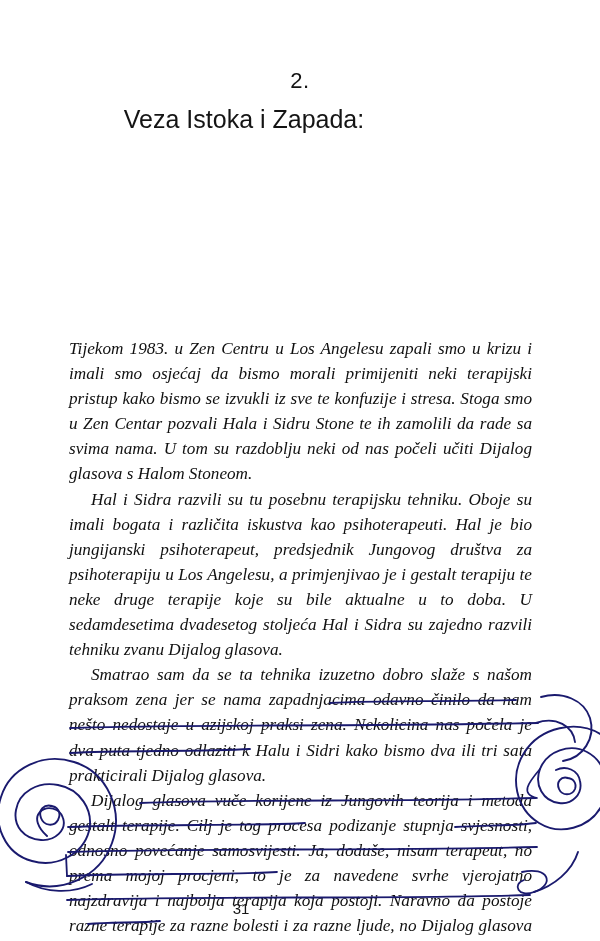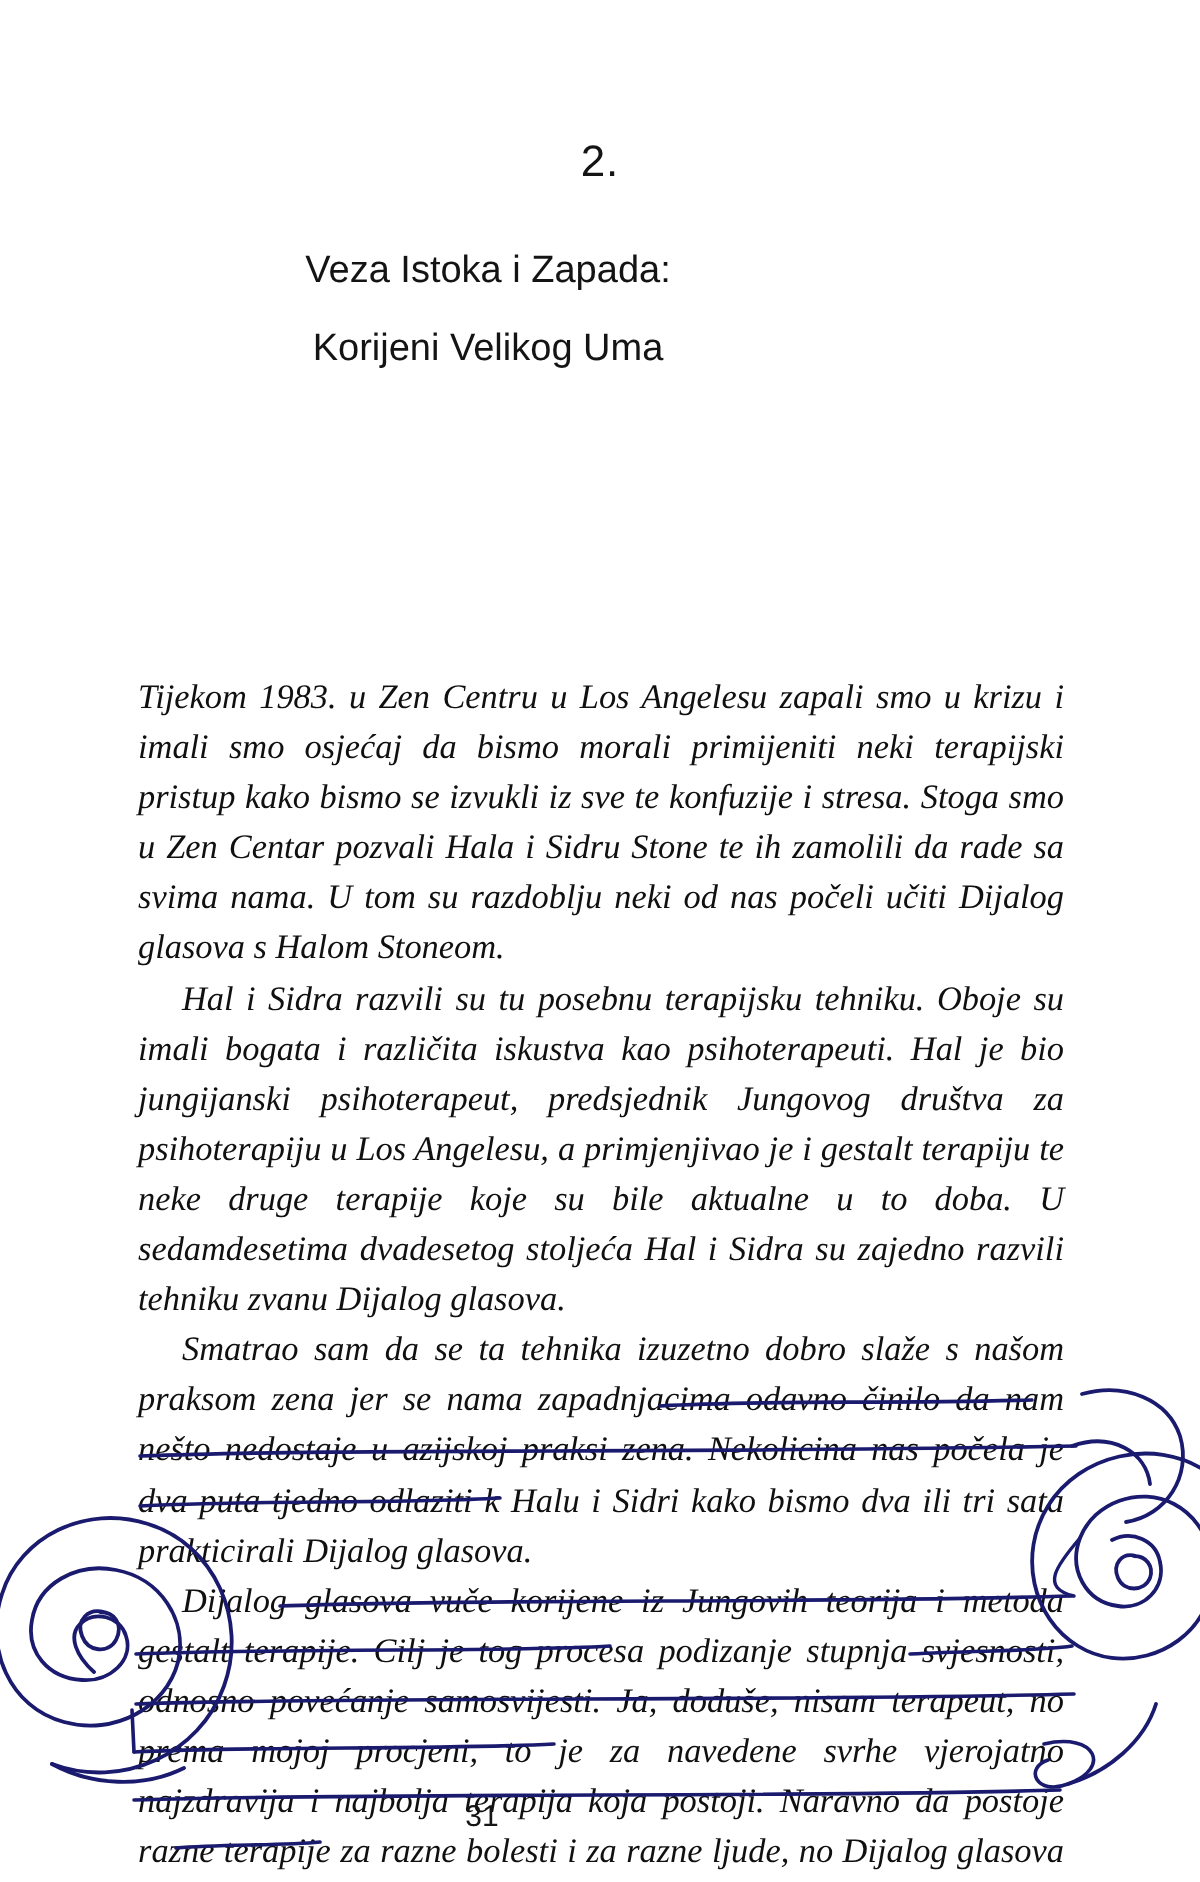--- a/index.html
+++ b/index.html
@@ -29,26 +29,26 @@
     left: 0;
     width: 600px;
     text-align: center;
     font-family: "Liberation Sans", sans-serif;
     font-size: 22px;
     letter-spacing: 0.5px;
     color: #141414;
   }
   .chapter-title {
     position: absolute;
-    top: 116px;
+    top: 100px;
     left: 0;
     width: 488px;
     text-align: center;
     font-family: "Liberation Sans", sans-serif;
-    font-size: 19px;
+    font-size: 25px;
     line-height: 39px;
     color: #141414;
     font-weight: 400;
   }
   .chapter-title .line {
     display: block;
     white-space: nowrap;
   }
 
   
@@ -98,21 +98,20 @@
 </style>
 </head>
 <body>
 
 <div class="page">
 
   <div class="chapter-number">2.</div>
 
   <div class="chapter-title">
     <span class="line">Veza Istoka i Zapada:</span>
-    <span class="line">Korijeni Velikog Uma</span>
   </div>
 
   <div class="body-text">
     <p>Tijekom 1983. u Zen Centru u Los Angelesu zapali smo u krizu i imali smo osjećaj da bismo morali primijeniti neki terapijski pristup kako bismo se izvukli iz sve te konfuzije i stresa. Stoga smo u Zen Centar pozvali Hala i Sidru Stone te ih zamolili da rade sa svima nama. U tom su razdoblju neki od nas počeli učiti Dijalog glasova s Halom Stoneom.</p>
     <p>Hal i Sidra razvili su tu posebnu terapijsku tehniku. Oboje su imali bogata i različita iskustva kao psihoterapeuti. Hal je bio jungijanski psihoterapeut, predsjednik Jungovog društva za psihoterapiju u Los Angelesu, a primjenjivao je i gestalt terapiju te neke druge terapije koje su bile aktualne u to doba. U sedamdesetima dvadesetog stoljeća Hal i Sidra su zajedno razvili tehniku zvanu Dijalog glasova.</p>
     <p>Smatrao sam da se ta tehnika izuzetno dobro slaže s našom praksom zena jer se nama zapadnjacima odavno činilo da nam nešto nedostaje u azijskoj praksi zena. Nekolicina nas počela je dva puta tjedno odlaziti k Halu i Sidri kako bismo dva ili tri sata prakticirali Dijalog glasova.</p>
     <p>Dijalog glasova vuče korijene iz Jungovih teorija i metoda gestalt terapije. Cilj je tog procesa podizanje stupnja svjesnosti, odnosno povećanje samosvijesti. Ja, doduše, nisam terapeut, no prema mojoj procjeni, to je za navedene svrhe vjerojatno najzdravija i najbolja terapija koja postoji. Naravno da postoje razne terapije za razne bolesti i za razne ljude, no Dijalog glasova je uvijek izuzetno učinkovit.</p>
   </div>
 
   <div class="annotation-layer">

